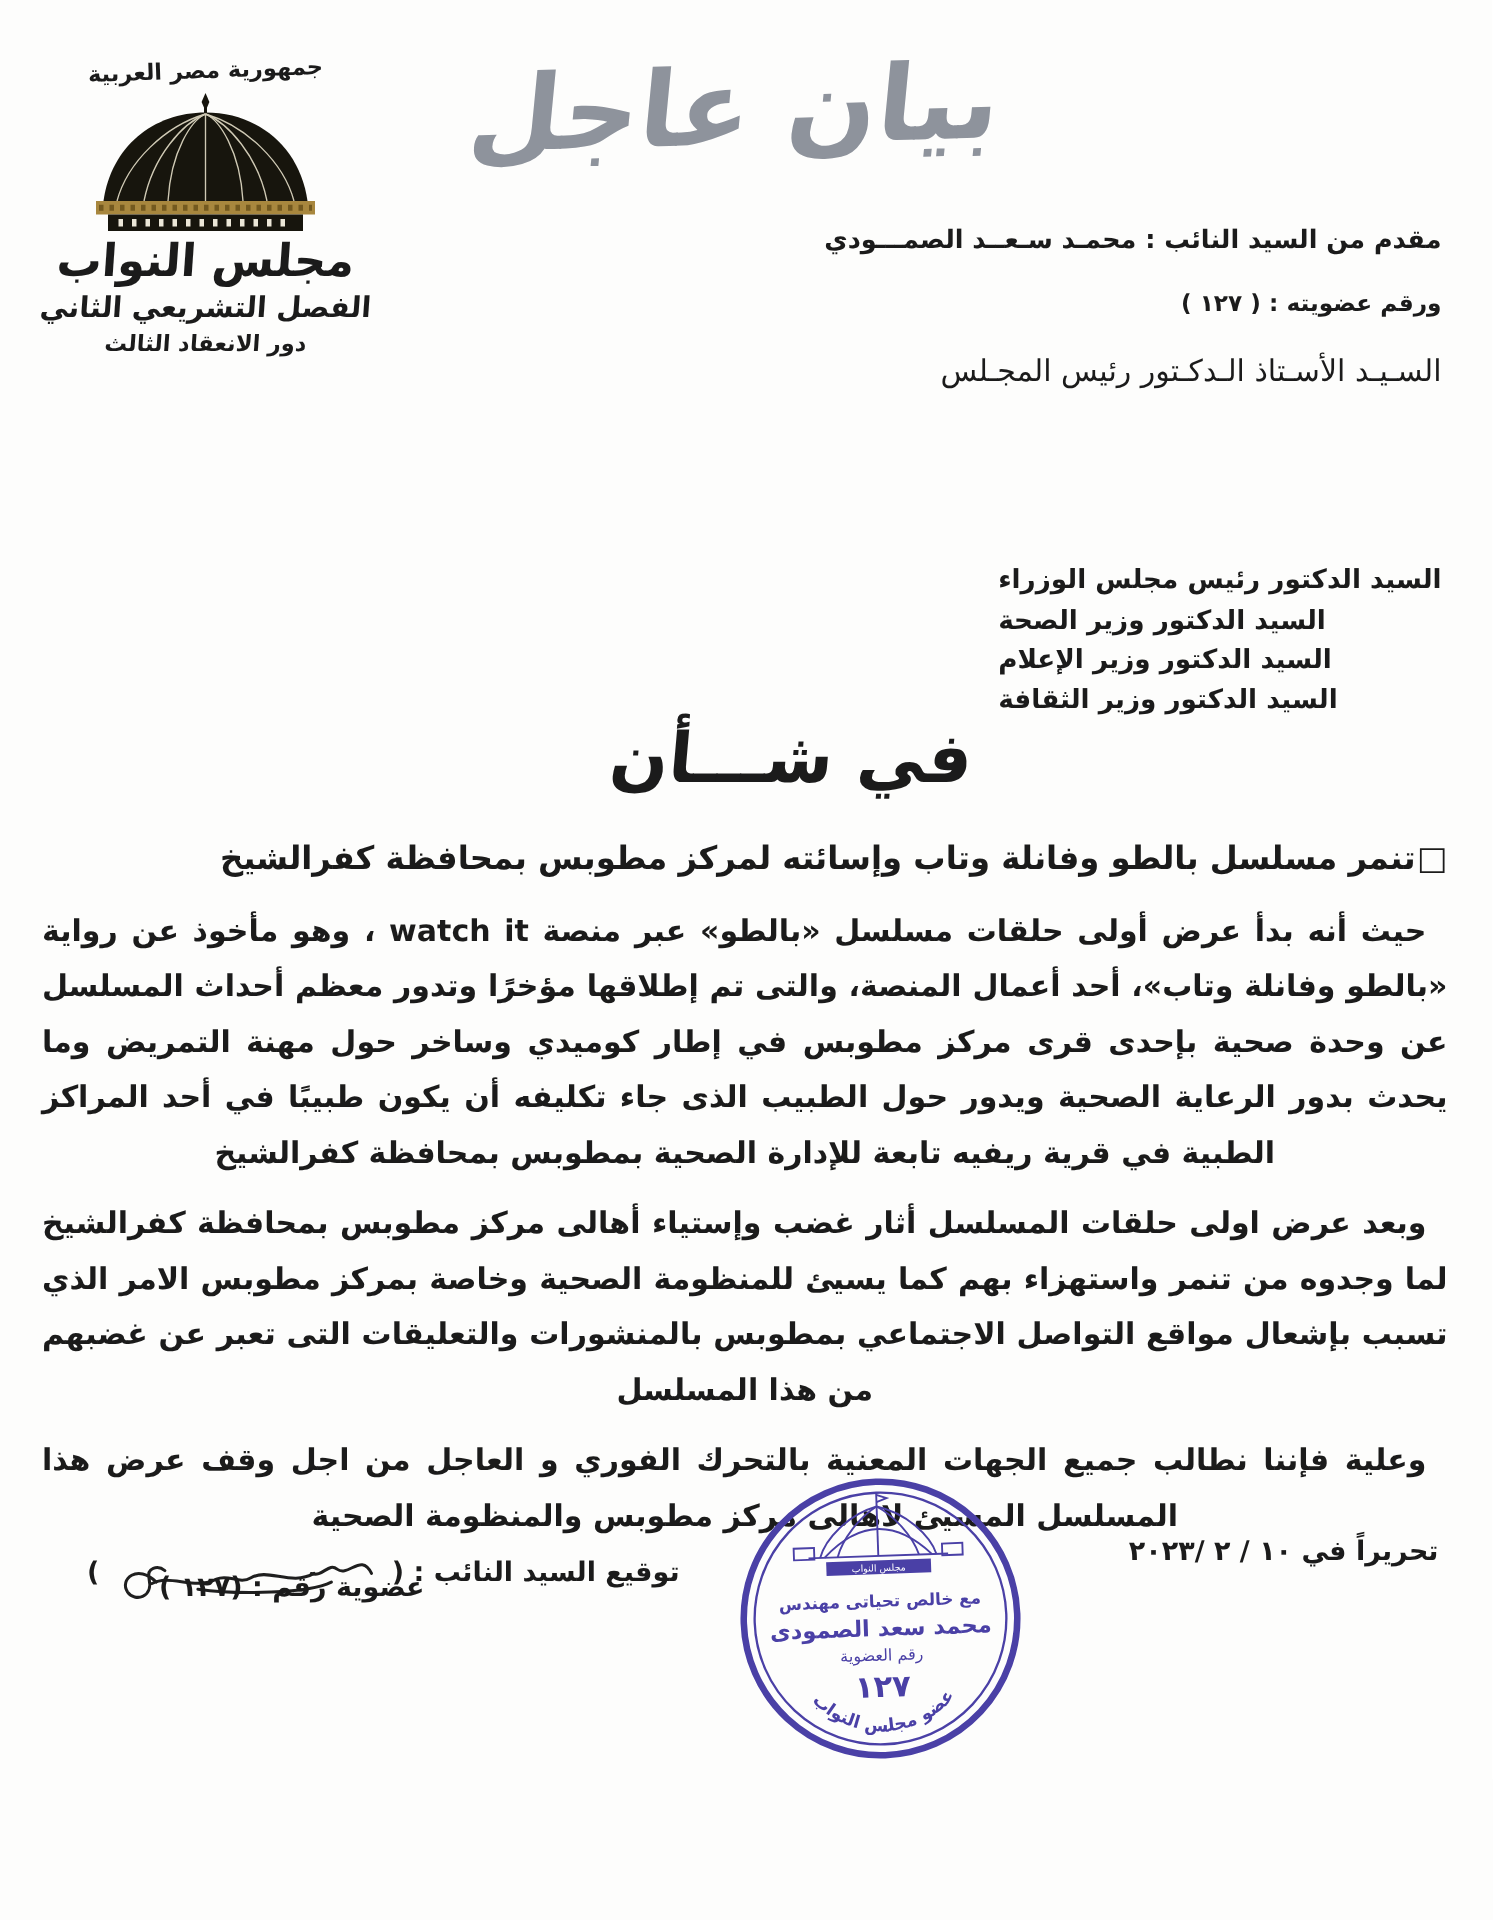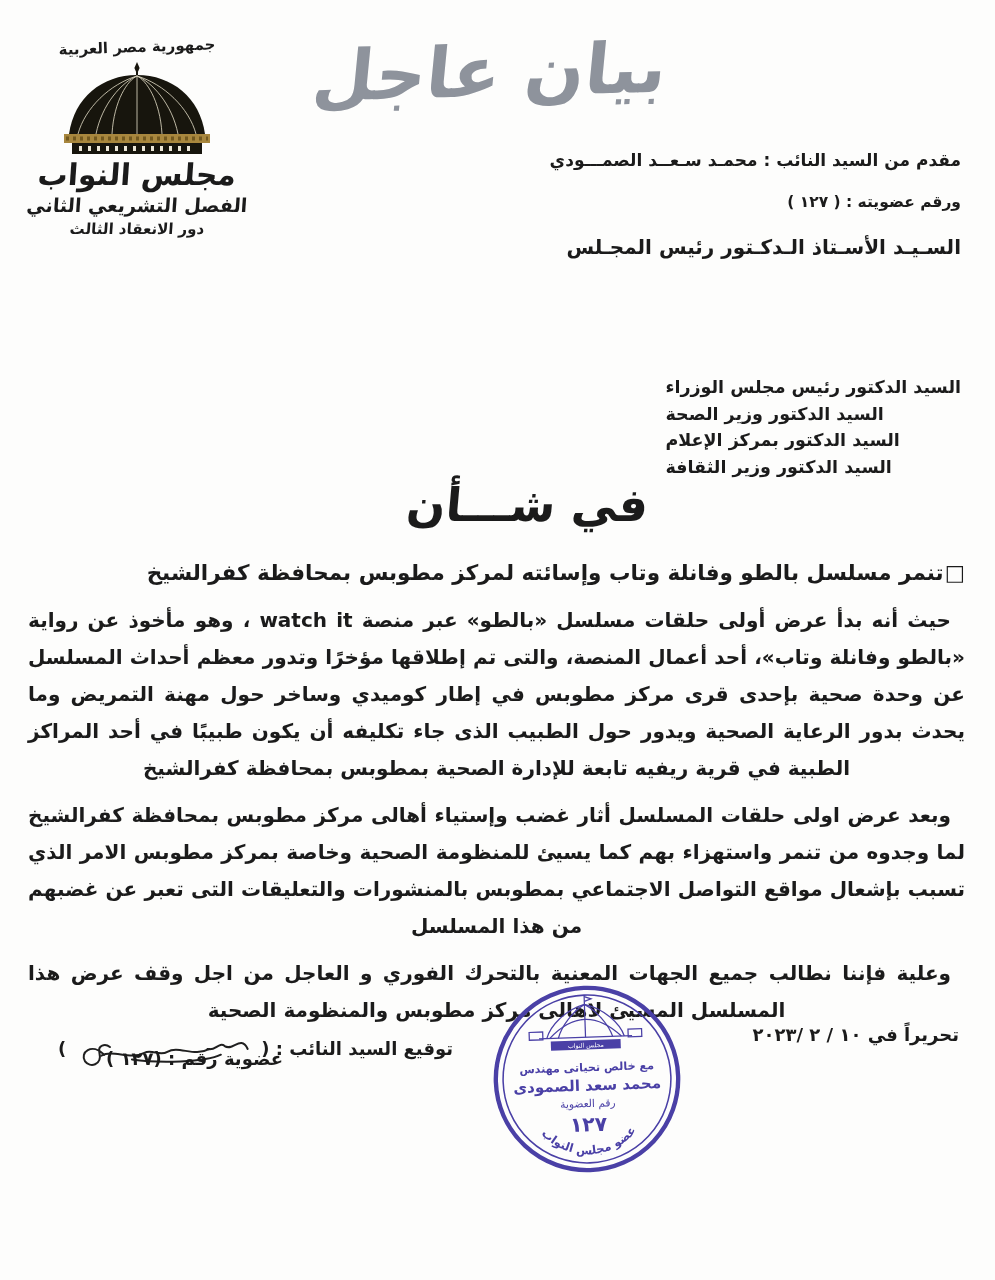--- a/index.html
+++ b/index.html
@@ -22,21 +22,21 @@
   .doc-title {
     position:absolute; top:16px; left:326px; width:340px; height:112px; line-height:112px;
     text-align:center; font-size:70px; font-weight:bold; color:var(--c-title_gray,#8e939c);
     direction:rtl; transform:skewX(-7deg) rotate(-1.5deg); white-space:nowrap;
   }
 
   
   .sender { position:absolute; top:150px; right:34px; direction:rtl; text-align:right;margin-left:42px; }
   .sender-line1 { font-size:17px; font-weight:bold; margin-bottom:23px; }
   .sender-line2 { font-size:15.5px; font-weight:bold; margin-bottom:24px; }
-  .salutation  { font-size:20px; font-weight:bold; }
+  .salutation  { font-size:20px; font-weight:normal; }
 
   
   .intro {
     position:absolute; top:294px; left:30px; right:32px; direction:rtl;
     text-align:justify; font-size:18.5px; font-weight:bold; line-height:31px;
   }
 
   
   .addressees {
     position:absolute; top:374px; right:34px; direction:rtl; text-align:left;
@@ -112,21 +112,21 @@
       <span class="name">محمـد سـعــد الصمـــودي</span>
     </div>
     <div class="sender-line2">ورقم عضويته : ( ١٢٧ )</div>
     <div class="salutation">السـيـد الأسـتاذ الـدكـتور رئيس المجـلس</div>
   </div>
 
 
   <div class="addressees">
     <div>السيد الدكتور رئيس مجلس الوزراء</div>
     <div>السيد الدكتور وزير الصحة</div>
-    <div>السيد الدكتور بمركز الإعلام</div>
+    <div>السيد الدكتور وزير الإعلام</div>
     <div>السيد الدكتور وزير الثقافة</div>
   </div>
 
   <div class="regarding">في شـــأن</div>
 
   <div class="subject">
     <span class="box">□</span><span>تنمر مسلسل بالطو وفانلة وتاب وإسائته لمركز مطوبس بمحافظة كفرالشيخ</span>
   </div>
 
   <div class="body-block">

